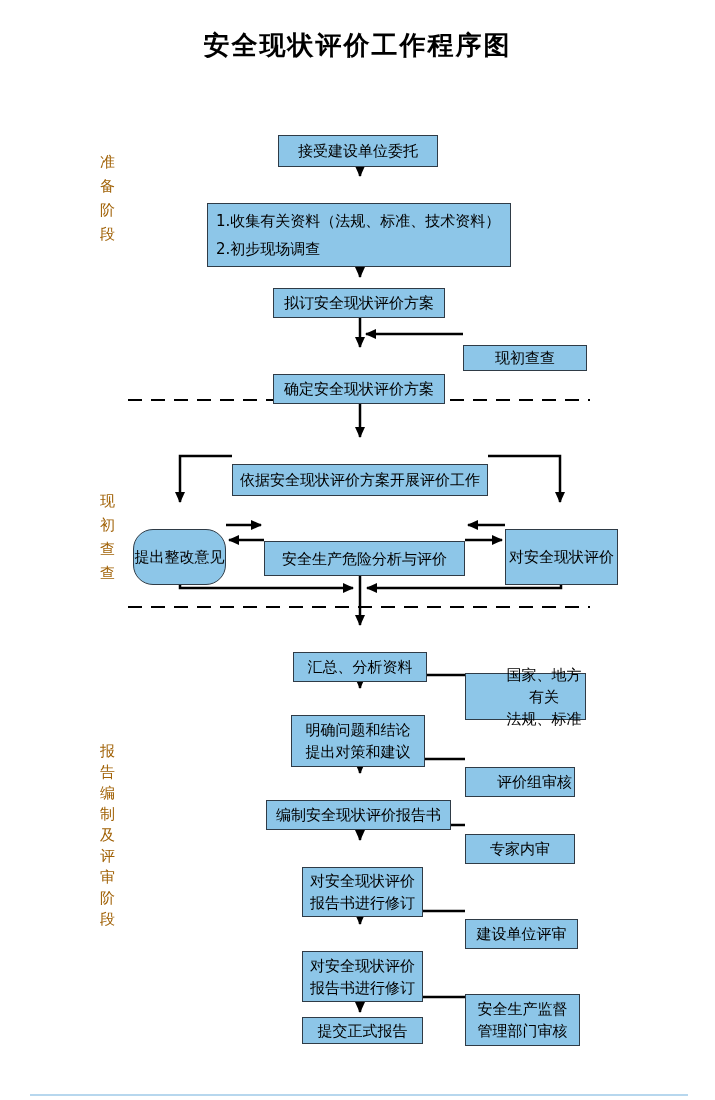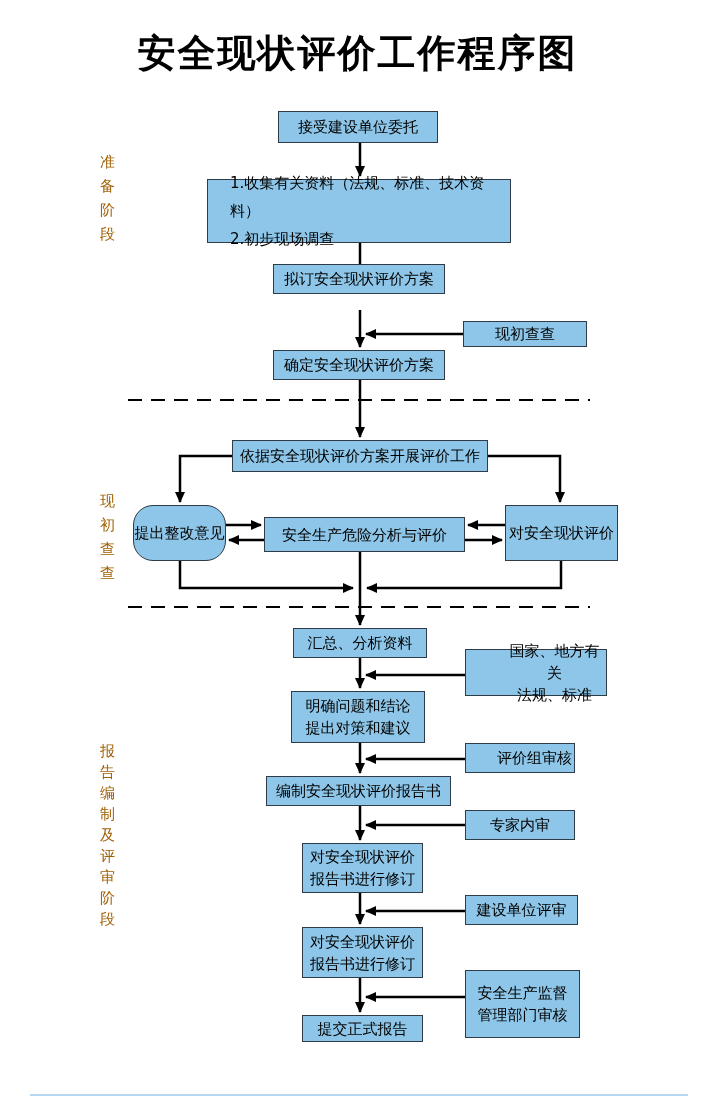--- a/index.html
+++ b/index.html
@@ -1,26 +1,26 @@
 <!DOCTYPE html>
 <html><head>
 <meta charset="utf-8">
 <style>
   html,body{margin:0;padding:0;background:#fff;}
   #page{position:relative;width:715px;height:1100px;background:#fff;overflow:hidden;
         font-family:"DejaVu Sans",sans-serif;color:#000;}
   #title{position:absolute;left:0;top:28px;width:715px;text-align:center;
-         font-size:38px;font-weight:bold;letter-spacing:2px;}
+         font-size:26px;font-weight:bold;letter-spacing:2px;}
   .phase{position:absolute;width:17px;font-size:15px;line-height:24px;
          word-break:break-all;text-align:center;color:#a16207;}
   #phase-report{line-height:21px;}
   .box{position:absolute;background:#8DC6E8;border:1.5px solid #2F3B46;
        box-sizing:border-box;display:flex;align-items:center;justify-content:center;
-       font-size:15px;text-align:center;line-height:22px;white-space:pre-line;}
-  .box.left-text{justify-content:flex-start;text-align:left;padding-left:22px;line-height:28px;}
+       font-size:15px;text-align:center;line-height:22px;white-space:pre-line;margin-top:24px;}
+  .box.left-text{justify-content:flex-start;text-align:left;padding-left:8px;line-height:28px;}
   #svg-layer{position:absolute;left:0;top:0;width:715px;height:1100px;pointer-events:none;}
   #bottom-line{position:absolute;left:30px;top:1094px;width:658px;height:2px;background:#B7D7EE;}
 </style>
 </head>
 <body>
 
 <div id="page">
 
   <div id="title">安全现状评价工作程序图</div>
 
@@ -78,39 +78,39 @@
   <div class="box" style="left:232px;top:440px;width:256px;height:32px;">依据安全现状评价方案开展评价工作</div>
 
   <div class="box" style="left:133px;top:505px;width:93px;height:56px;border-radius:20px;">提出整改意见</div>
 
   <div class="box" style="left:264px;top:517px;width:201px;height:35px;">安全生产危险分析与评价</div>
 
   <div class="box" style="left:505px;top:505px;width:113px;height:56px;">对安全现状评价</div>
 
   <div class="box" style="left:293px;top:628px;width:134px;height:30px;">汇总、分析资料</div>
 
-  <div class="box" style="left:465px;top:649px;width:142px;height:47px;padding-left:37px;">国家、地方有关
+  <div class="box" style="left:465px;top:649px;width:121px;height:47px;padding-left:37px;">国家、地方有关
 法规、标准</div>
 
   <div class="box" style="left:291px;top:691px;width:134px;height:52px;">明确问题和结论
 提出对策和建议</div>
 
   <div class="box" style="left:465px;top:743px;width:110px;height:30px;padding-left:29px;">评价组审核</div>
 
   <div class="box" style="left:266px;top:776px;width:185px;height:30px;">编制安全现状评价报告书</div>
 
   <div class="box" style="left:465px;top:810px;width:110px;height:30px;">专家内审</div>
 
   <div class="box" style="left:302px;top:843px;width:121px;height:50px;">对安全现状评价
 报告书进行修订</div>
 
   <div class="box" style="left:465px;top:895px;width:113px;height:30px;">建设单位评审</div>
 
   <div class="box" style="left:302px;top:927px;width:121px;height:51px;">对安全现状评价
 报告书进行修订</div>
 
-  <div class="box" style="left:465px;top:970px;width:115px;height:68px;">安全生产监督
+  <div class="box" style="left:465px;top:970px;width:115px;height:52px;">安全生产监督
 管理部门审核</div>
 
-  <div class="box" style="left:302px;top:1015px;width:121px;height:27px;">提交正式报告</div>
+  <div class="box" style="left:302px;top:993px;width:121px;height:27px;">提交正式报告</div>
 
   <div id="bottom-line"></div>
 </div>
 
 </body></html>

